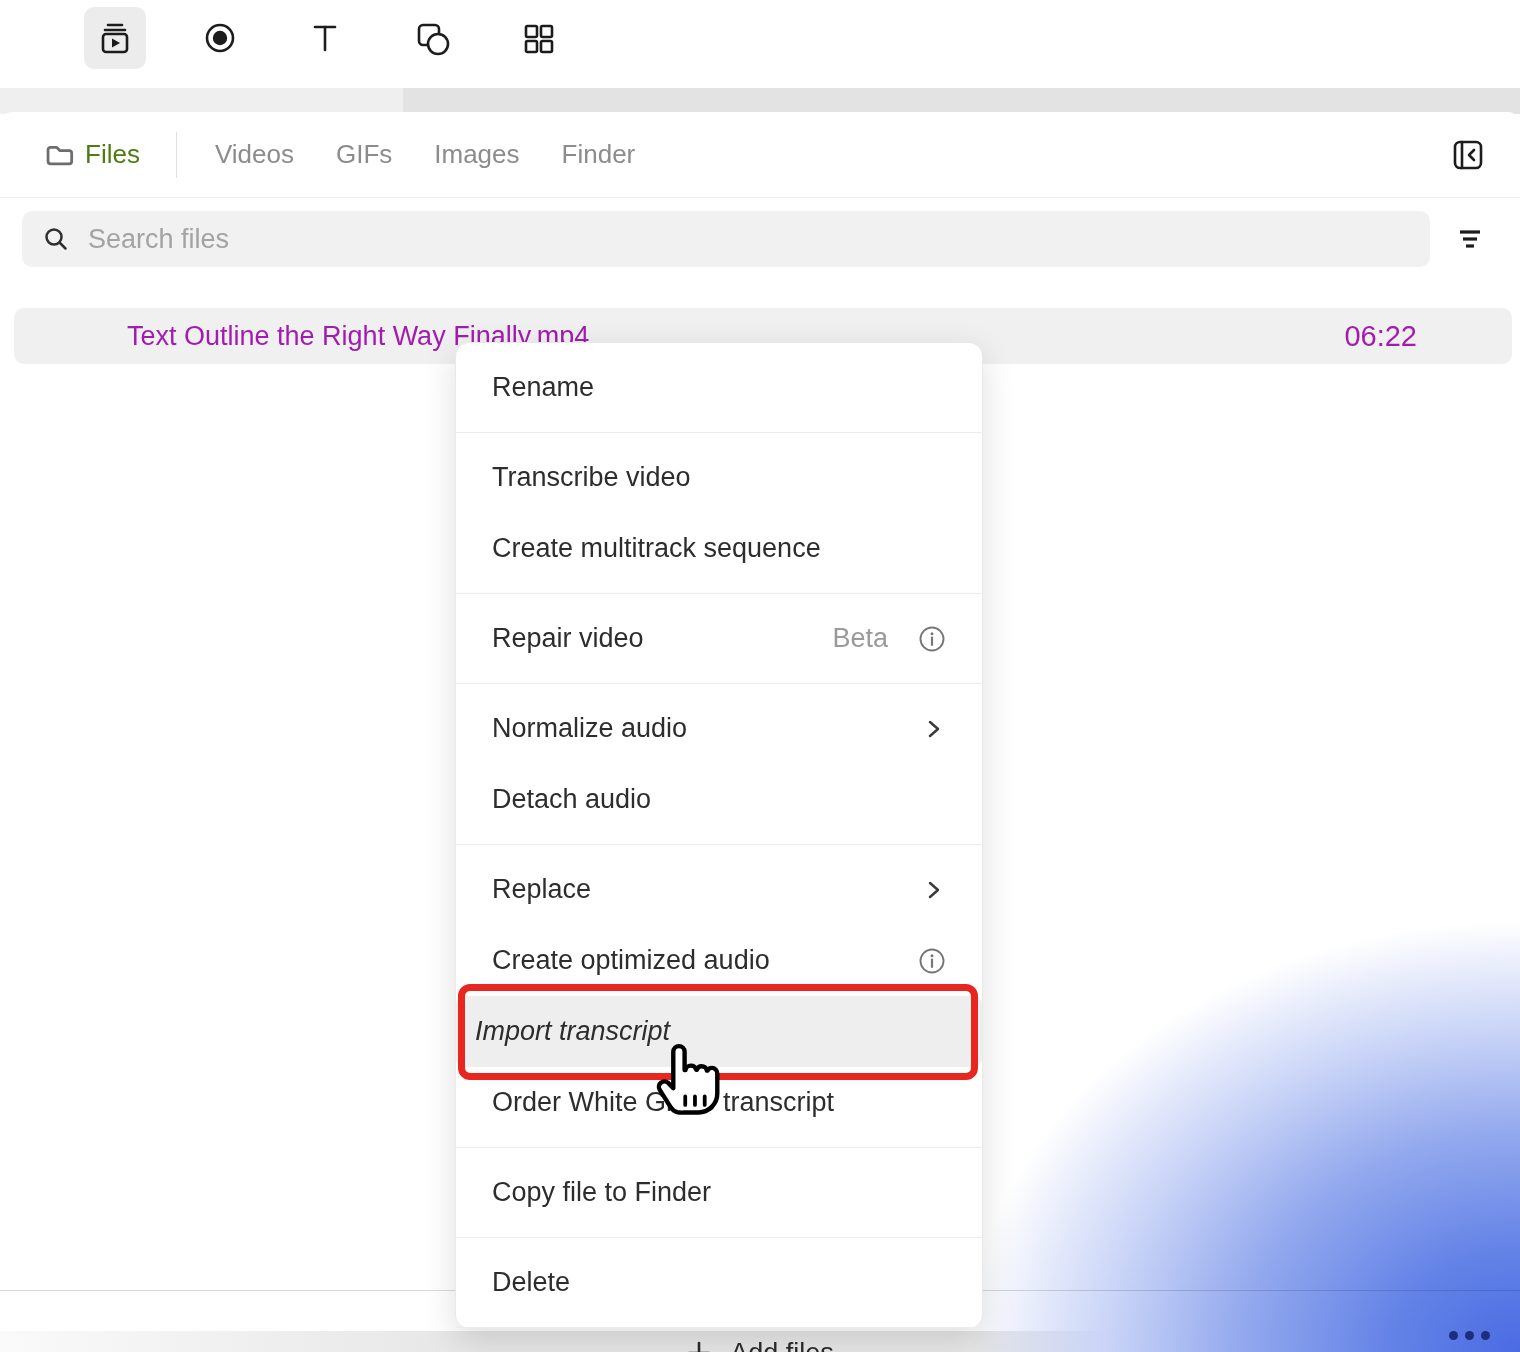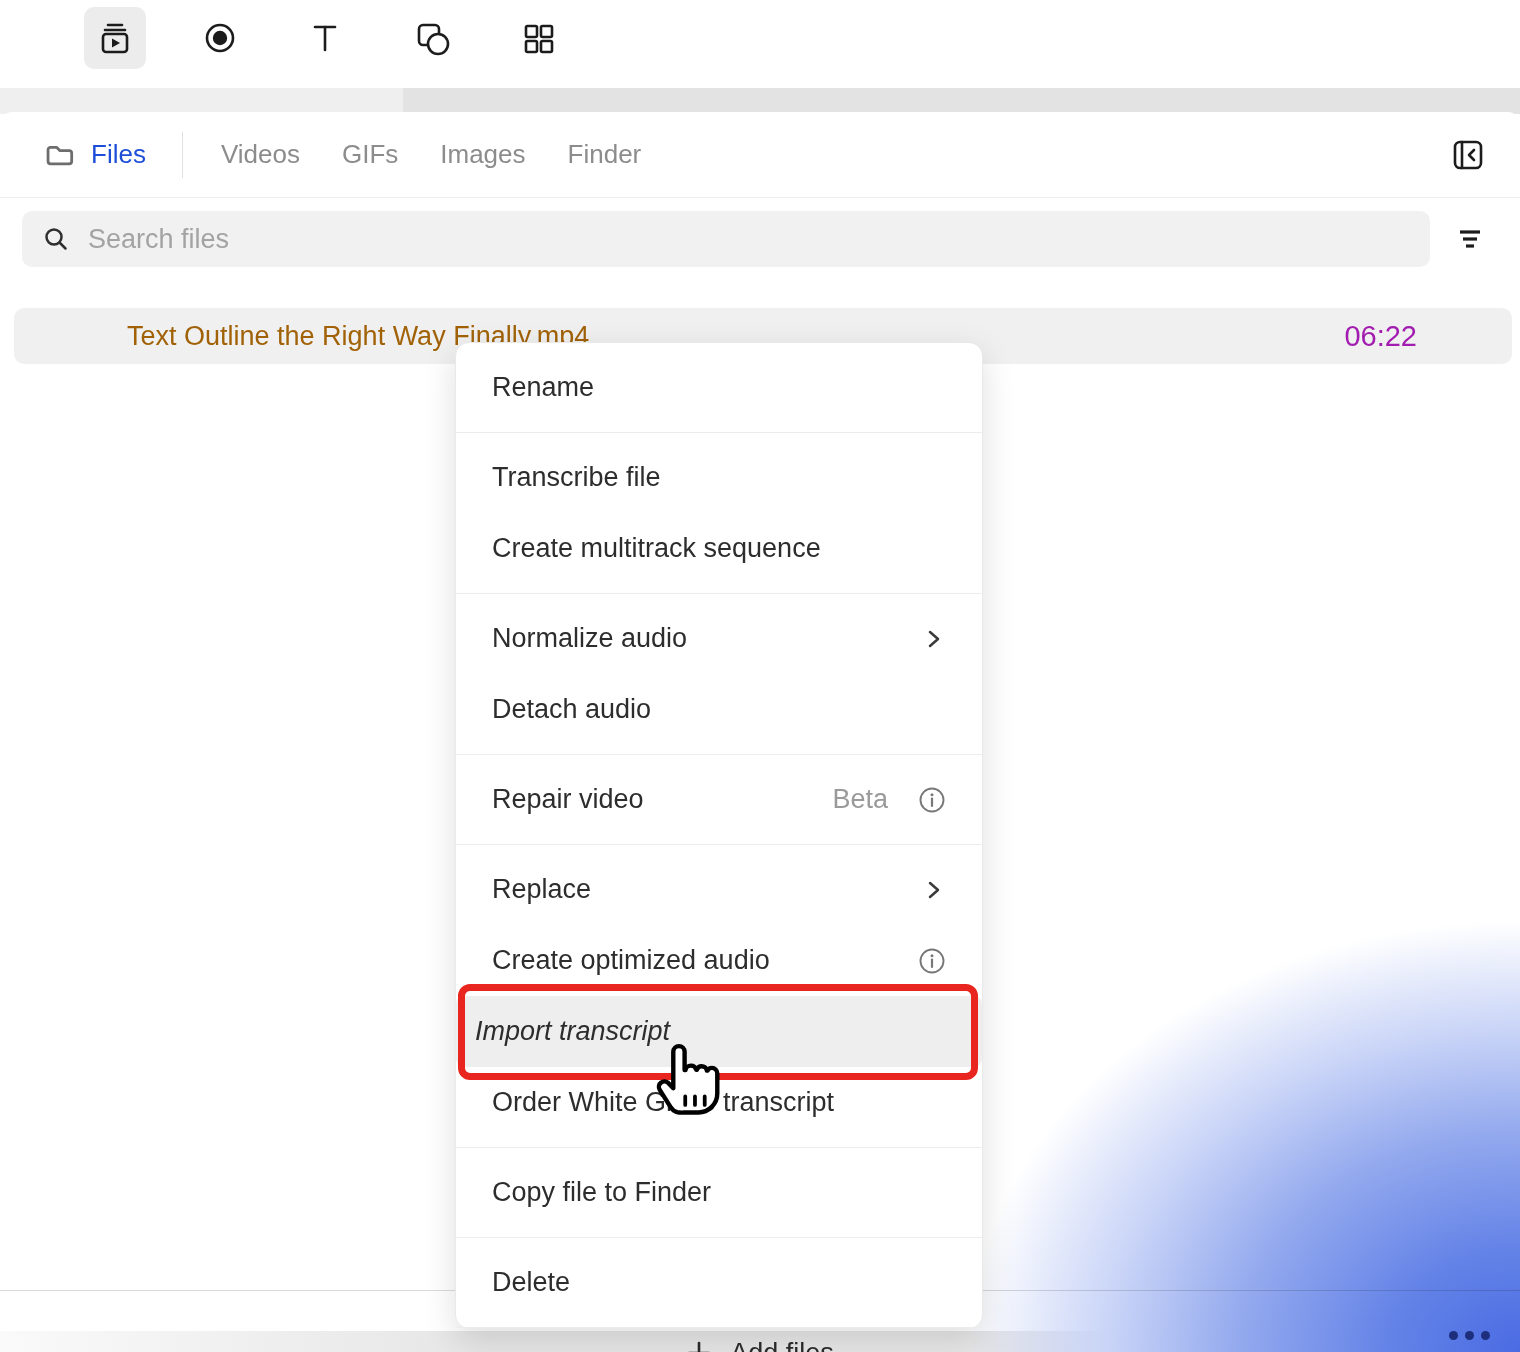--- a/index.html
+++ b/index.html
@@ -14,36 +14,36 @@
   .tool-btn svg { display:block; }
 
   
   .tabstrip { position:absolute; left:0; top:88px; width:1520px; height:26px; background:#e3e3e3; }
   .tabstrip .active-tab { position:absolute; left:0; top:0; width:403px; height:26px; background:#efefef; }
 
   
   .panel { position:absolute; left:0; top:112px; width:1520px; height:1240px; background:#fff; border-radius:12px 12px 0 0; }
 
   .panel-header { position:absolute; left:0; top:0; width:1520px; height:86px; display:flex; align-items:center; border-bottom:1px solid #ececec; }
-  .files-tab { display:flex; align-items:center; gap:17px; margin-left:44px; font-size:26px; font-weight:500; color:#1d4ed8; }
+  .files-tab { display:flex; align-items:center; gap:11px; margin-left:44px; font-size:26px; font-weight:500; color:#4d7c0f; }
   .header-divider { width:1px; height:46px; background:#e0e0e0; margin-left:36px; }
   .media-tabs { display:flex; gap:42px; margin-left:38px; font-size:26px; color:#8c8c8c; }
   .media-tab { cursor:default; }
   .collapse-btn { position:absolute; right:33px; top:24px; width:38px; height:38px; display:flex; align-items:center; justify-content:center; }
 
   
   .search-row { position:absolute; left:0; top:99px; width:1520px; height:56px; }
   .search-box { position:absolute; left:22px; top:0; width:1408px; height:56px; background:#f1f1f1; border-radius:10px; display:flex; align-items:center; padding:0 20px; gap:18px; }
   .search-box input { flex:1; border:none; outline:none; background:transparent; font-family:"Liberation Sans",sans-serif; font-size:27px; color:#333; }
   .search-box input::placeholder { color:#a3a3a3; }
   .filter-btn { position:absolute; right:28px; top:8px; width:44px; height:40px; display:flex; align-items:center; justify-content:center; }
 
   
   .file-row { position:absolute; left:14px; top:196px; width:1498px; height:56px; background:#f0f0f0; border-radius:10px; display:flex; align-items:center; }
-  .file-title { margin-left:113px; font-size:27px; color:#a16207; flex:1; white-space:nowrap; overflow:hidden; }
+  .file-title { margin-left:113px; font-size:27px; color:#a21caf; flex:1; white-space:nowrap; overflow:hidden; }
   .file-duration { margin-right:95px; font-size:29px; color:#a21caf; }
 
   
   .footer-divider { position:absolute; left:0; top:1290px; width:1520px; height:1px; background:rgba(0,0,0,0.14); z-index:3; }
   .footer-band { position:absolute; left:0; top:1331px; width:1520px; height:44px; z-index:1;
                  background:linear-gradient(90deg,#fafafa 0%,#ededed 20%,#e6e6e6 32%,#e6e6e6 100%);
                  display:flex; align-items:center; justify-content:center; gap:18px; }
   .footer-band .add-label { font-size:27px; color:#2b2b2b; }
 
   
@@ -185,55 +185,55 @@
   <div class="context-menu">
 
     <div class="menu-group">
       <div class="menu-item">
         <span>Rename</span>
       </div>
     </div>
 
     <div class="menu-group">
       <div class="menu-item">
-        <span>Transcribe file</span>
+        <span>Transcribe video</span>
       </div>
       <div class="menu-item">
         <span>Create multitrack sequence</span>
-      </div>
-    </div>
-
-    <div class="menu-group">
-      <div class="menu-item">
-        <span>Normalize audio</span>
-        <span class="spacer"></span>
-        <svg width="26" height="26" viewBox="0 0 26 26">
-          <polyline points="10,6 18,13 10,20" fill="none" stroke="#3a3a3a" stroke-width="2.5" stroke-linecap="round" stroke-linejoin="round"></polyline>
-        </svg>
-      </div>
-      <div class="menu-item">
-        <span>Detach audio</span>
       </div>
     </div>
 
     <div class="menu-group">
       <div class="menu-item">
         <span>Repair video</span>
         <span class="spacer"></span>
         <span class="badge">Beta</span>
         <svg width="28" height="28" viewBox="0 0 28 28">
           <circle cx="14" cy="14" r="11.5" fill="none" stroke="#787878" stroke-width="1.9"></circle>
           <circle cx="14" cy="8.7" r="1.5" fill="#787878"></circle>
           <line x1="14" y1="12.5" x2="14" y2="20" stroke="#787878" stroke-width="2.2" stroke-linecap="round"></line>
         </svg>
       </div>
     </div>
 
     <div class="menu-group">
       <div class="menu-item">
+        <span>Normalize audio</span>
+        <span class="spacer"></span>
+        <svg width="26" height="26" viewBox="0 0 26 26">
+          <polyline points="10,6 18,13 10,20" fill="none" stroke="#3a3a3a" stroke-width="2.5" stroke-linecap="round" stroke-linejoin="round"></polyline>
+        </svg>
+      </div>
+      <div class="menu-item">
+        <span>Detach audio</span>
+      </div>
+    </div>
+
+    <div class="menu-group">
+      <div class="menu-item">
         <span>Replace</span>
         <span class="spacer"></span>
         <svg width="26" height="26" viewBox="0 0 26 26">
           <polyline points="10,6 18,13 10,20" fill="none" stroke="#3a3a3a" stroke-width="2.5" stroke-linecap="round" stroke-linejoin="round"></polyline>
         </svg>
       </div>
       <div class="menu-item">
         <span>Create optimized audio</span>
         <span class="spacer"></span>
         <svg width="28" height="28" viewBox="0 0 28 28">

